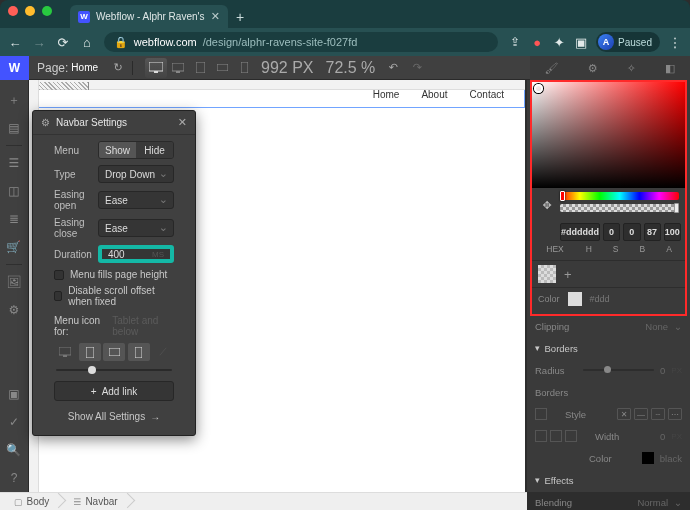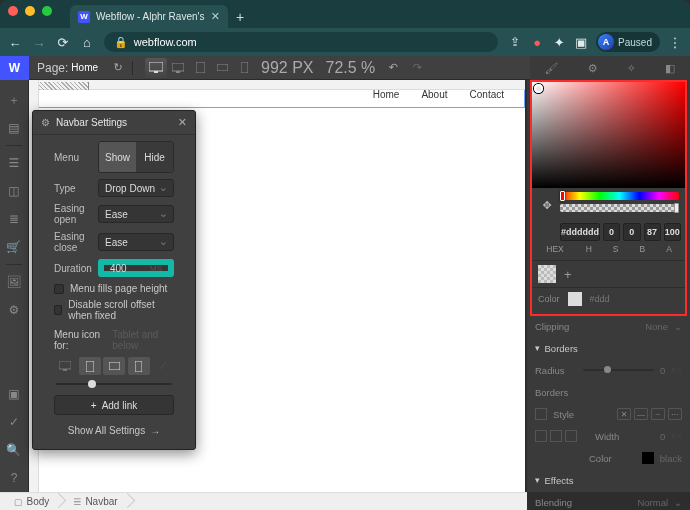--- a/index.html
+++ b/index.html
@@ -57,25 +57,25 @@
 
 .navset { position: absolute; left: 32px; top: 110px; width: 164px; background: #404040; border: 1px solid #222; border-radius: 3px; font-size: 10px; color: #d2d2d2; box-shadow: 0 4px 14px rgba(0,0,0,.45); }
 .navset-hd { height: 24px; display: flex; align-items: center; padding: 0 8px; border-bottom: 1px solid #333; }
 .navset-hd-ico { color:#aaa;font-size:10px;margin-right:6px; }
 .navset-hd-title { flex:1;color:#e6e6e6; }
 .navset-close { color:#aaa;font-size:11px; }
 .navset-body { padding: 6px 21px 10px; }
 .row { display:flex;align-items:center;margin-bottom:6px;gap:6px; }
 .row-lbl { width: 38px; color:#bfbfbf; line-height:1.1; }
 .seg { display:flex;flex:1;border:1px solid #2a2a2a;border-radius:3px;overflow:hidden; }
-.seg-btn { flex:1;height:30px;display:flex;align-items:center;justify-content:center;color:#ddd;background:#3a3a3a; }
+.seg-btn { flex:1;height:16px;display:flex;align-items:center;justify-content:center;color:#ddd;background:#3a3a3a; }
 .seg-btn.on { background:#555; }
 .sel { flex:1;height:18px;background:#353535;border:1px solid #272727;border-radius:3px;display:flex;align-items:center;padding:0 6px;color:#ddd;position:relative; }
 .sel::after { content:"⌄";position:absolute;right:5px;top:1px;color:#777;font-size:11px; }
-.inp { flex:1;height:18px;background:#353535;border:6px solid #14b8a6;border-radius:3px;display:flex;align-items:center;padding:0 6px;color:#ddd; }
+.inp { flex:1;height:18px;background:#353535;border:4px solid #14b8a6;border-radius:3px;display:flex;align-items:center;padding:0 6px;color:#ddd; }
 .inp .suffix { margin-left:auto;color:#555;font-size:8px; }
 .chk-row { display:flex;align-items:center;gap:6px;margin:5px 0;color:#c8c8c8; }
 .chk-box { width:10px;height:10px;background:#333;border:1px solid #222;border-radius:2px; }
 .muted { color:#5b5b5b; }
 .device-row { display:flex;justify-content:space-between;margin:6px 0 4px; }
 .dv { width:22px;height:18px;display:flex;align-items:center;justify-content:center;color:#777;border-radius:2px; }
 .dv.on { background:#555;color:#ddd; }
 .dv.rst { color:#555; }
 .slider-track { height:2px;background:#2a2a2a;border-radius:2px;margin:8px 2px 10px;position:relative; }
 .slider-knob { position:absolute;left:28%;top:-3px;width:8px;height:8px;background:#ddd;border-radius:50%; }
@@ -150,20 +150,21 @@
 </div>
 
 <div class="addr-bar">
   <div class="nav-ico">←</div>
   <div class="nav-ico" style="opacity:.4">→</div>
   <div class="nav-ico">⟳</div>
   <div class="nav-ico">⌂</div>
   <div class="url-field">
     <span>🔒</span>
     <span class="url-host">webflow.com</span>
+      <span style="color:#9cbdbd">/design/alphr-ravens-site-f027fd</span>
   </div>
   <div class="right-ext">
     <span class="nav-ico" style="font-size:12px">⇪</span>
     <span class="nav-ico" style="color:#ff5555">●</span>
     <span class="nav-ico">✦</span>
     <span class="nav-ico">▣</span>
     <div class="paused-pill">
       <div class="avatar-dot">A</div>
       <span class="paused-txt">Paused</span>
     </div>
@@ -407,21 +408,21 @@
     <span style="color:#666">0</span>
     <span style="color:#444;font-size:8px">PX</span>
   </div>
   <div class="sp-row">
       <span>Borders</span>
     </div>
   <div class="sp-row">
     <div class="bside">
       <div class="bside-b"></div>
     </div>
-    <span style="">Style</span>
+    <span style="margin-left:12px">Style</span>
     <div class="bstyle-opts">
       <div class="bstyle-opt">✕</div>
       <div class="bstyle-opt">—</div>
       <div class="bstyle-opt">╌</div>
       <div class="bstyle-opt">⋯</div>
     </div>
   </div>
   <div class="sp-row">
     <div class="bside">
       <div class="bside-b"></div>

